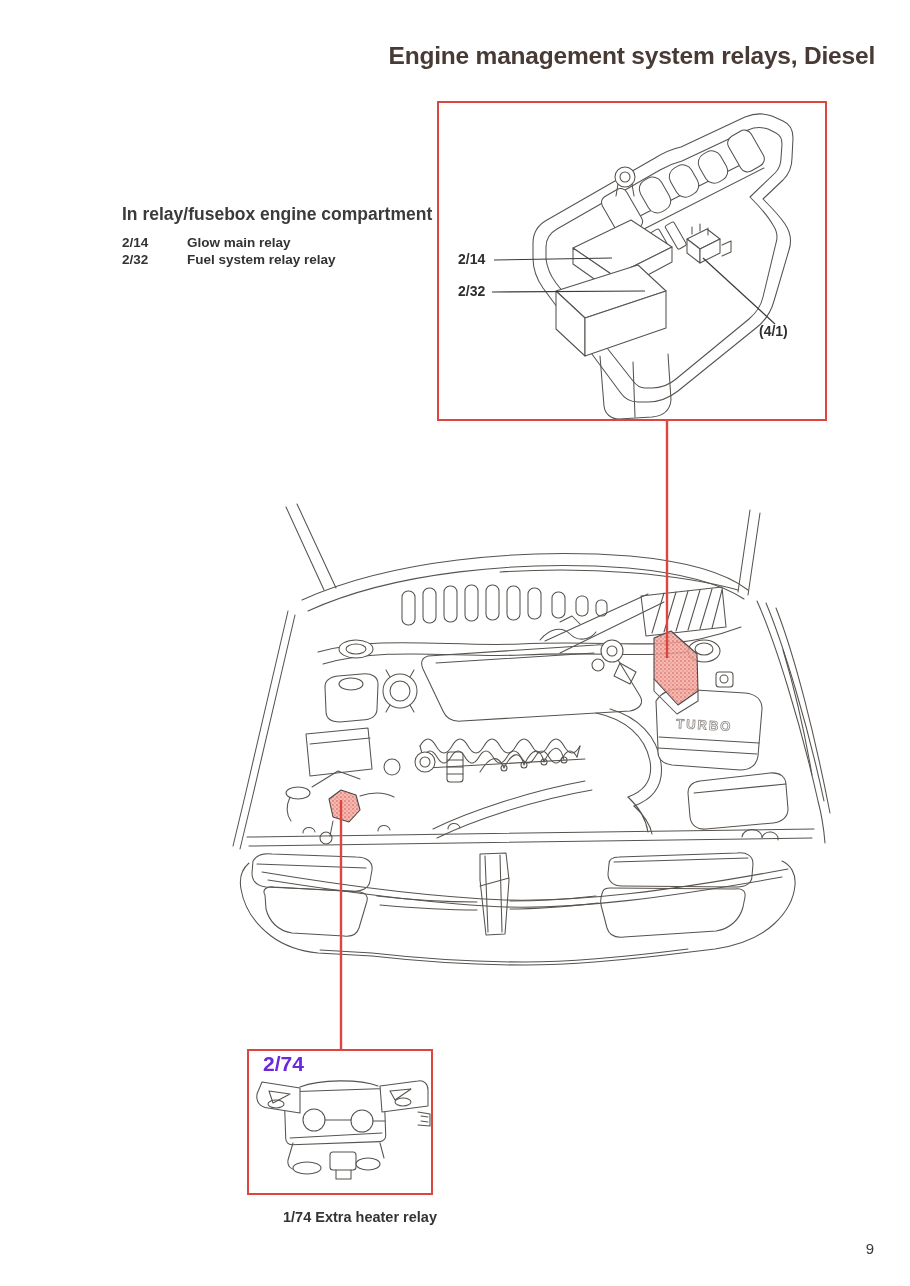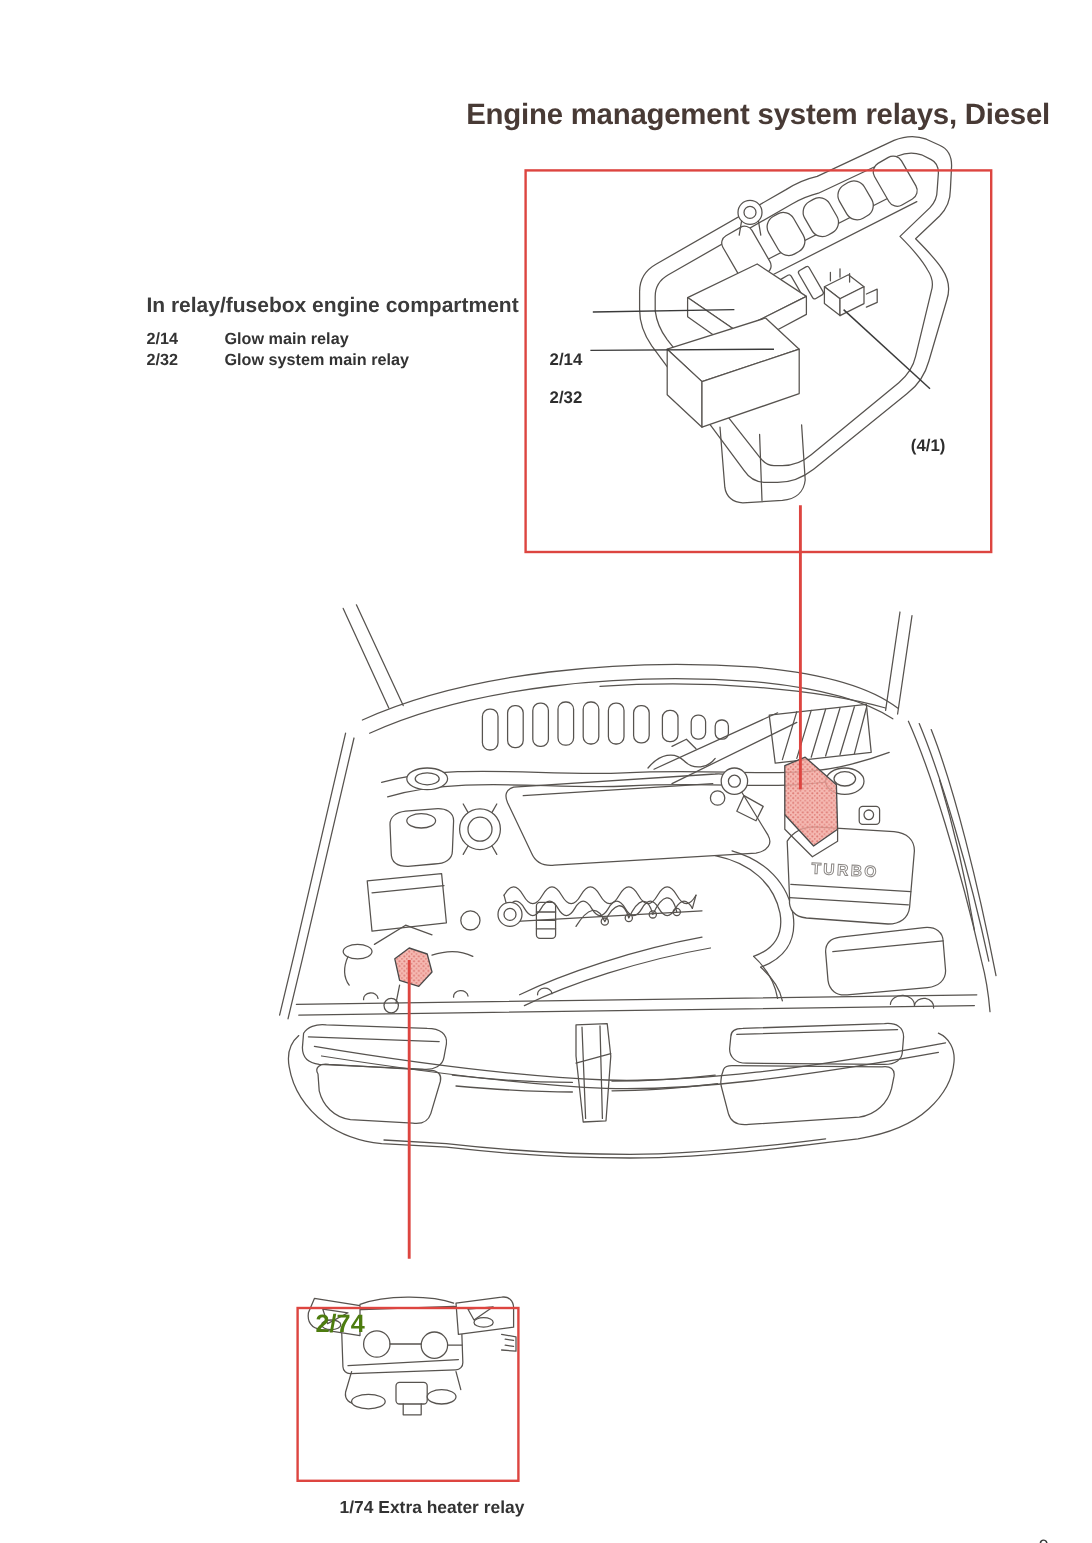--- a/index.html
+++ b/index.html
@@ -18,25 +18,25 @@
   #legend .legend-heading{margin:0 0 9px 0;font-size:17.5px;font-weight:bold;color:#3b3b3b;white-space:nowrap;}
   .legend-row{display:flex;font-size:13.5px;font-weight:bold;line-height:17px;color:#333;}
   .legend-code{width:65px;}
   .refbox{border:2.5px solid var(--accent-red);box-sizing:border-box;background:transparent;pointer-events:none;}
   #fusebox-box{left:437px;top:101px;width:390px;height:320px;}
   #heater-box{left:247px;top:1049px;width:186px;height:146px;}
   .callout-label{font-size:14px;font-weight:bold;color:#2e2e2e;white-space:nowrap;}
   #label-2-14{left:458px;top:251px;}
   #label-2-32{left:458px;top:283px;}
   #label-17-1{left:759px;top:323px;}
-  #heater-label{left:263px;top:1052px;font-size:21px;font-weight:bold;color:#4d7c0f;}
+  #heater-label{left:263px;top:1052px;font-size:21px;font-weight:bold;color:#6d28d9;}
   #caption{left:283px;top:1209px;font-size:14.5px;font-weight:bold;color:#333;white-space:nowrap;}
   #pageno{right:36px;top:1240px;font-size:15px;color:#3a3a3a;}
   svg#art{position:absolute;left:0;top:0;z-index:1;}
-  .overlay{z-index:2;margin-top:40px;}
+  .overlay{z-index:2;}
   .ln{fill:none;stroke:var(--line-ink);stroke-width:1.05;stroke-linecap:round;stroke-linejoin:round;}
   .lnw{fill:#ffffff;stroke:var(--line-ink);stroke-width:1.05;stroke-linecap:round;stroke-linejoin:round;}
   .ldr{stroke:#3a3a3a;stroke-width:1.2;fill:none;}
   .redline{stroke:var(--accent-red);stroke-width:2.4;fill:none;}
   .hl{fill:url(#stipple);stroke:#4a4a4a;stroke-width:1.1;stroke-linejoin:round;}
   .pinkbase{fill:var(--highlight-pink);}
   .pinkdot{fill:#dd7a74;}
   .turbo-text{font-family:"Liberation Sans",sans-serif;font-size:13px;font-weight:bold;fill:none;stroke:#8b8784;stroke-width:0.8;letter-spacing:2px;}
 </style>
 </head>
@@ -265,21 +265,21 @@
   <div class="abs overlay" id="title">Engine management system relays, Diesel</div>
 
   <div class="abs overlay" id="legend">
     <div class="legend-heading">In relay/fusebox engine compartment</div>
     <div class="legend-row">
       <span class="legend-code">2/14</span>
       <span>Glow main relay</span>
     </div>
     <div class="legend-row">
       <span class="legend-code">2/32</span>
-      <span>Glow system main relay</span>
+      <span>Fuel system relay relay</span>
     </div>
   </div>
 
   <div class="abs overlay refbox" id="fusebox-box"></div>
   <div class="abs overlay refbox" id="heater-box"></div>
 
   <div class="abs overlay callout-label" id="label-2-14">2/14</div>
   <div class="abs overlay callout-label" id="label-2-32">2/32</div>
   <div class="abs overlay callout-label" id="label-17-1">(4/1)</div>
   <div class="abs overlay" id="heater-label">2/74</div>

